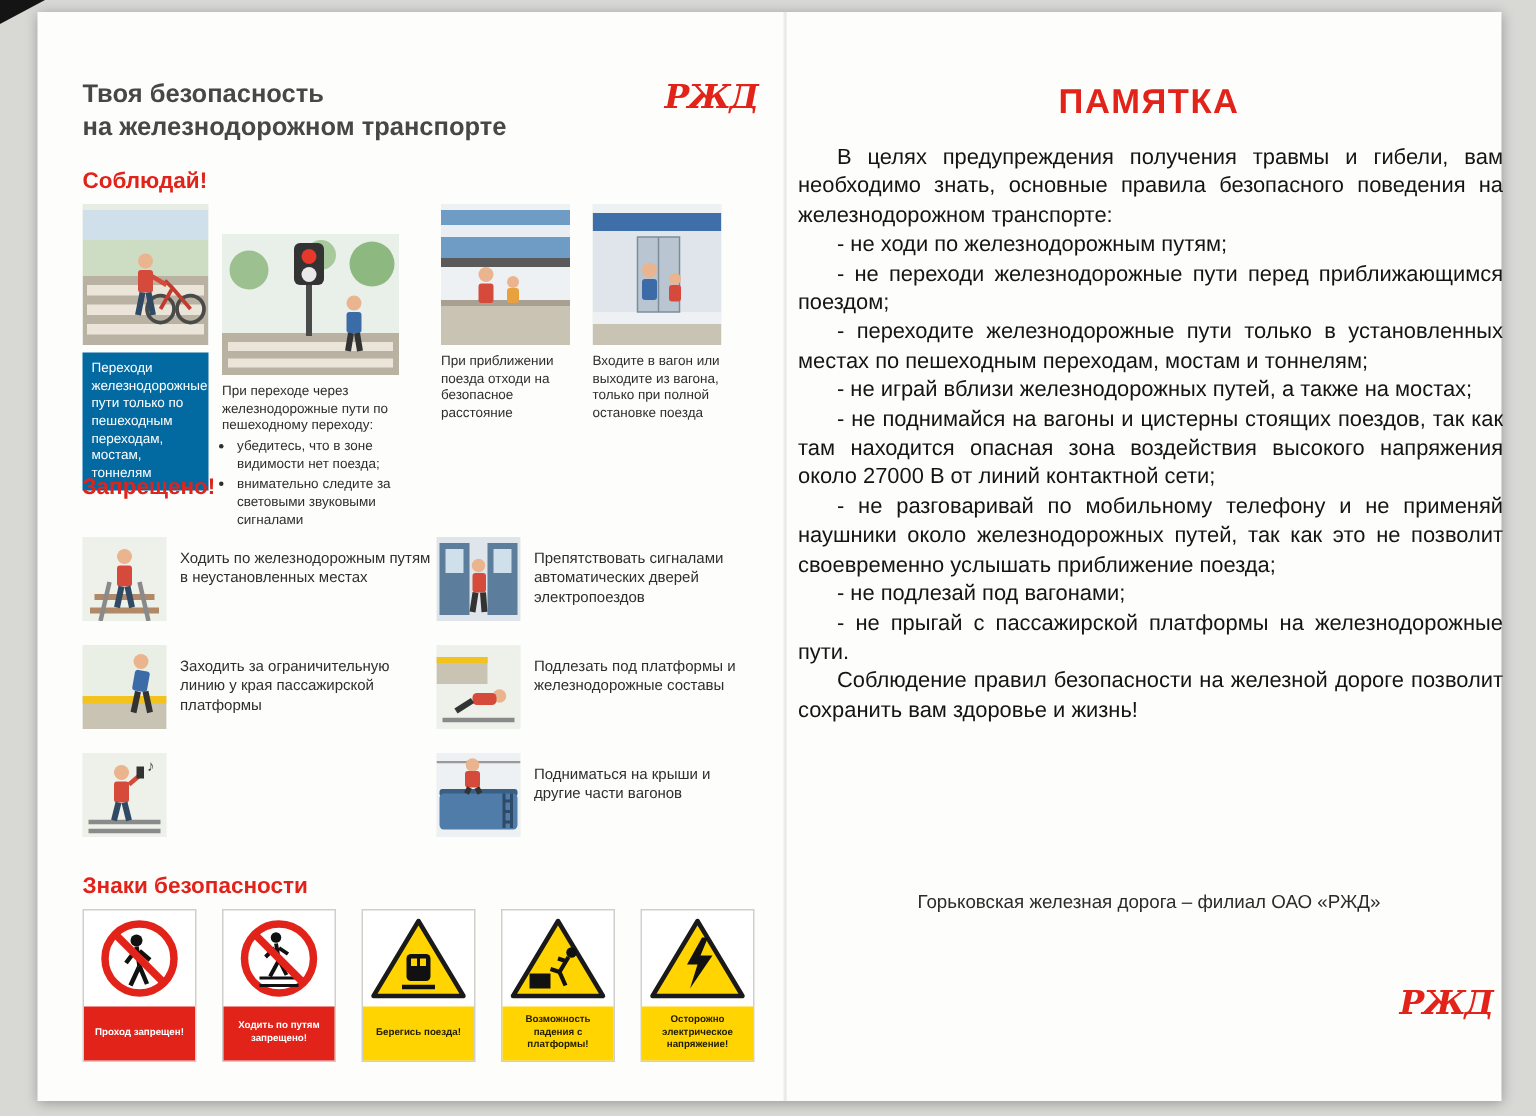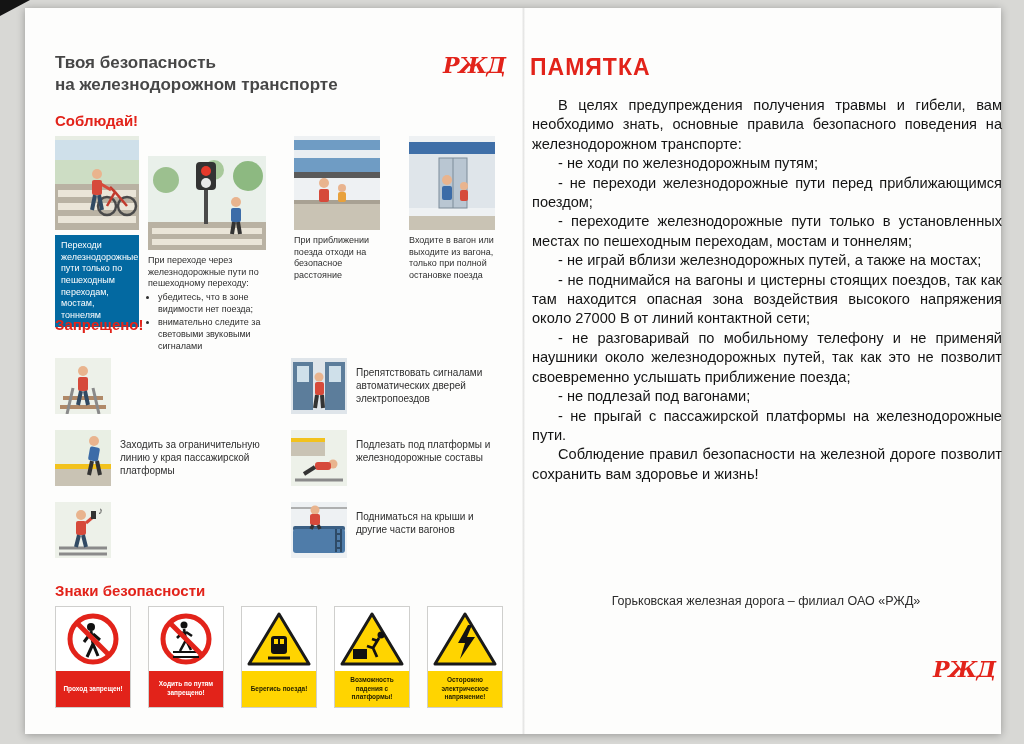--- a/index.html
+++ b/index.html
@@ -34,21 +34,21 @@
   .logo-top{position:absolute;left:418px;top:44px;}
   .sec-h{position:absolute;color:#e2231a;font-weight:bold;font-size:15px;}
   .h-comply{left:30px;top:104px;}
   .h-forbidden{left:30px;top:308px;}
   .h-signs{left:30px;top:574px;}
   .comply-row{position:absolute;left:30px;top:128px;width:440px;display:flex;}
   .citem{display:flex;flex-direction:column;}
   .c1{width:84px;}
   .c2{width:118px;margin-left:9px;margin-top:20px;}
   .c3{width:86px;margin-left:28px;}
-  .c4{width:86px;margin-left:29px;}
+  .c4{width:86px;margin-left:15px;}
   .illo{height:94px;overflow:hidden;background:#eef1ec;}
   .illo svg{display:block;width:100%;height:100%;}
   .cap{font-size:9px;line-height:1.3;color:#2e2e2e;margin-top:5px;}
   .cap-dark{background:#0369a1;color:#fff;padding:5px 6px;margin-top:5px;}
   .cap-lead{margin:0;}
   .cap ul{margin:2px 0 0 0;padding-left:10px;}
   .cap li{margin:0 0 2px 0;}
   .forbidden-grid{
     position:absolute;left:30px;top:350px;width:452px;
     display:grid;grid-template-columns:236px 216px;row-gap:16px;
@@ -62,21 +62,21 @@
   .sign-face{height:64px;display:flex;align-items:center;justify-content:center;}
   .sign-face svg{display:block;}
   .sign-band{
     min-height:30px;display:flex;align-items:center;justify-content:center;
     font-size:6.5px;font-weight:bold;text-align:center;padding:3px 3px;line-height:1.35;
   }
   .prohibition .sign-band{background:#e2231a;color:#fff;}
   .warning .sign-band{background:#ffd400;color:#201c00;}
   
   .r-title{
-    position:absolute;left:505px;top:46px;width:472px;text-align:left;
+    position:absolute;left:505px;top:46px;width:472px;text-align:center;
     font-size:23px;font-weight:bold;color:#e2231a;letter-spacing:1px;
   }
   .r-body{
     position:absolute;left:507px;top:88px;width:470px;
     font-size:14.6px;line-height:1.33;color:#141414;text-align:justify;
   }
   .r-body p{margin:0;text-indent:26px;}
   .r-footer{
     position:absolute;left:505px;top:586px;width:472px;text-align:center;
     font-size:12.5px;color:#2b2b2b;
@@ -204,20 +204,21 @@
           <g fill="#b08968">
               <rect x="8" y="38" width="40" height="4"></rect>
               <rect x="5" y="47" width="46" height="4"></rect>
             </g>
           <path d="M18 30 L12 56 M38 30 L44 56" stroke="#8a8a8a" stroke-width="3" fill="none"></path>
           <circle cx="28" cy="13" r="5" fill="#e9b48e"></circle>
           <rect x="23" y="19" width="10" height="14" rx="2" fill="#d64a3b"></rect>
           <path d="M26 33 L23 47 M30 33 L33 47" stroke="#314a63" stroke-width="4"></path>
         </svg>
       </div>
+      <div class="f-cap">Ходить по железнодорожным путям в неустановленных местах</div>
     </div>
 
     <div class="fitem">
       <div class="f-illo">
         <svg viewBox="0 0 56 56">
           <rect width="56" height="56" fill="#dfe5ea"></rect>
           <rect x="2" y="4" width="20" height="48" fill="#5c7d9b"></rect>
           <rect x="34" y="4" width="20" height="48" fill="#5c7d9b"></rect>
           <rect x="6" y="8" width="12" height="16" fill="#cfe0ea"></rect>
           <rect x="38" y="8" width="12" height="16" fill="#cfe0ea"></rect>

